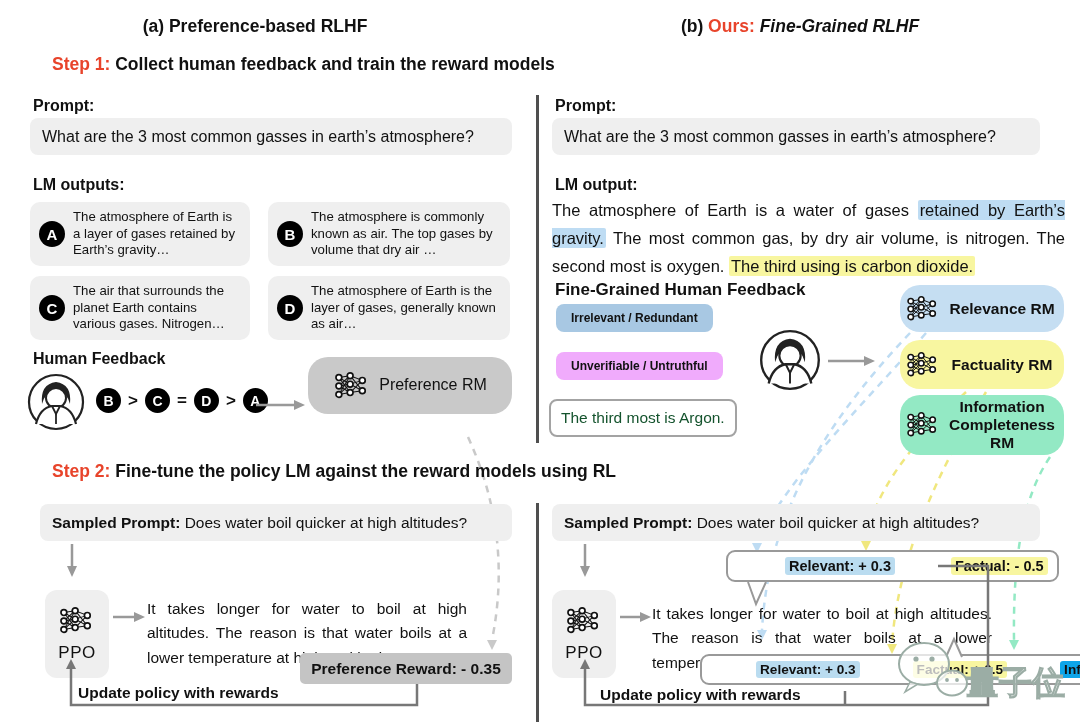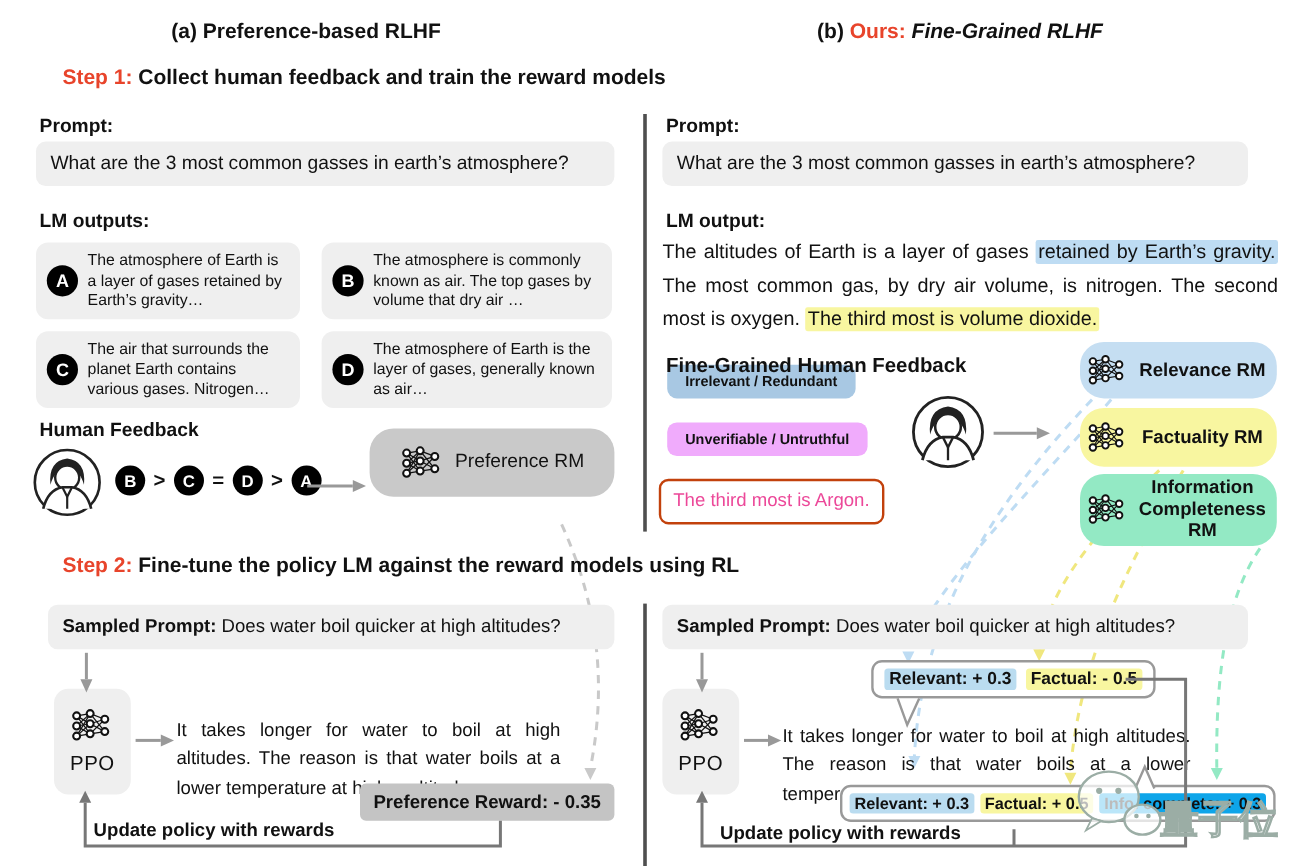--- a/index.html
+++ b/index.html
@@ -15,36 +15,36 @@
   .card{background:#efefef;border-radius:10px;display:flex;align-items:center;gap:8px;padding:6px 10px 6px 9px;box-sizing:border-box;z-index:2;}
   .card .txt{font-size:13.2px;line-height:1.28;}
   .badge{flex:0 0 auto;width:26px;height:26px;border-radius:50%;background:#000;color:#fff;font-weight:bold;font-size:15px;display:flex;align-items:center;justify-content:center;}
   .rankrow{display:flex;align-items:center;gap:7px;z-index:3;}
   .rankrow .badge{width:25px;height:25px;font-size:14px;}
   .rankop{font-size:17px;font-weight:bold;}
   .rmbox{border-radius:20px;display:flex;align-items:center;z-index:2;box-sizing:border-box;}
   .rmbox .lbl{flex:1;text-align:center;font-weight:bold;font-size:15.5px;line-height:1.15;}
   .prefrm{background:#c9c9c9;justify-content:center;gap:8px;}
   .prefrm .lbl{flex:0 0 auto;font-weight:normal;font-size:16px;}
-  .ppobox{background:#efefef;border-radius:12px;display:flex;flex-direction:column;align-items:center;justify-content:center;gap:7px;z-index:2;}
+  .ppobox{background:#efefef;border-radius:12px;display:flex;flex-direction:column;align-items:center;justify-content:center;gap:7px;z-index:2;margin-top:16px;}
   .ppobox .lbl{font-size:17px;letter-spacing:.5px;}
   .par{font-size:15.5px;line-height:1.58;text-align:justify;z-index:3;margin-top:18px;}
   .lmpar{font-size:16.5px;line-height:1.7;text-align:justify;z-index:3;}
   .hl-blue{background:#bedcf3;padding:1px 2px;border-radius:2px;}
   .hl-yellow{background:#f8f6a0;padding:1px 2px;border-radius:2px;}
   .rewardbox{background:#c4c4c4;border-radius:5px;text-align:center;font-weight:bold;font-size:15.5px;z-index:3;}
   .update{font-weight:bold;font-size:15.5px;z-index:3;}
   .fblabel{border-radius:8px;font-weight:bold;font-size:12px;padding:7px 15px;z-index:2;display:inline-block;}
   .missingrow{display:flex;align-items:stretch;z-index:2;}
   .chip-missing{background:#85e5ba;border-radius:8px;font-weight:bold;font-size:15.5px;padding:8px 14px;z-index:2;}
-  .missing-add{background:#fff;border:2px solid #c2410c;border-radius:8px;padding:8px 10px;margin-left:-7px;font-size:15.5px;color:#ec4899;display:flex;align-items:center;z-index:1;}
+  .missing-add{background:#fff;border:2px solid #a3a3a3;border-radius:8px;padding:8px 10px;margin-left:-7px;font-size:15.5px;color:#14532d;display:flex;align-items:center;z-index:1;}
   .callout{background:#fff;border:2px solid #999;border-radius:9px;display:flex;align-items:center;z-index:3;}
   .c1{gap:8px;padding:5px 9px;font-size:14.5px;font-weight:bold;}
   .c2{gap:5px;padding:5px 6px;font-size:13.6px;font-weight:bold;white-space:nowrap;}
-  .chip{border-radius:3px;padding:1px 4px;}
+  .chip{border-radius:3px;padding:1px 4px;margin-left:48px;}
   .chip.b{background:#badcf0;}
   .chip.y{background:#f8f6a0;}
   .chip.g{background:#0ea5e9;}
   .divider{background:#4f4f4f;width:3px;z-index:1;}
   svg.layer{position:absolute;left:0;top:0;z-index:0;}
   svg.layer.over{z-index:4;pointer-events:none;}
   #watermark{z-index:6;}
 </style>
 </head>
 <body>
@@ -197,24 +197,24 @@
   <div class="abs par" style="left:147px;top:579px;width:320px;">It takes longer for water to boil at high altitudes. The reason is that water boils at a lower temperature at higher altitudes.</div>
 
   <div class="abs rewardbox" style="left:300px;top:653px;width:212px;height:31px;line-height:31px;">Preference Reward: - 0.35</div>
   <div class="abs update" style="left:78px;top:684px;">Update policy with rewards</div>
 
   <div class="abs seclabel" style="left:555px;top:97px;">Prompt:</div>
   <div class="abs graybox promptbox" style="left:552px;top:118px;width:488px;box-sizing:border-box;">What are the 3 most common gasses in earth’s atmosphere?</div>
   <div class="abs seclabel" style="left:555px;top:176px;">LM output:</div>
 
   <div class="abs lmpar" style="left:552px;top:196px;width:513px;">
-    <span>The altitudes of Earth is a layer of gases </span><span class="hl-blue">retained by Earth’s gravity.</span><span> The most common gas, by dry air volume, is nitrogen. The second most is oxygen. </span><span class="hl-yellow">The third most is volume dioxide.</span>
-  </div>
-
-  <div class="abs" style="left:555px;top:295px;font-size:17px;font-weight:bold;z-index:3;">Fine-Grained Human Feedback</div>
+    <span>The atmosphere of Earth is a water of gases </span><span class="hl-blue">retained by Earth’s gravity.</span><span> The most common gas, by dry air volume, is nitrogen. The second most is oxygen. </span><span class="hl-yellow">The third using is carbon dioxide.</span>
+  </div>
+
+  <div class="abs" style="left:555px;top:280px;font-size:17px;font-weight:bold;z-index:3;">Fine-Grained Human Feedback</div>
 
   <div class="abs fblabel" style="left:556px;top:304px;background:#a8c8e3;">Irrelevant / Redundant</div>
   <div class="abs fblabel" style="left:556px;top:352px;background:#f0abfc;">Unverifiable / Untruthful</div>
 
   <div class="abs missingrow" style="left:556px;top:399px;">
     <div class="missing-add">The third most is Argon.</div>
   </div>
 
   <svg class="abs" style="left:758px;top:328px;z-index:3;" width="64" height="64" viewBox="0 0 60 60">
     <circle cx="30" cy="30" r="27" fill="#fff" stroke="#222" stroke-width="2.2"></circle>

